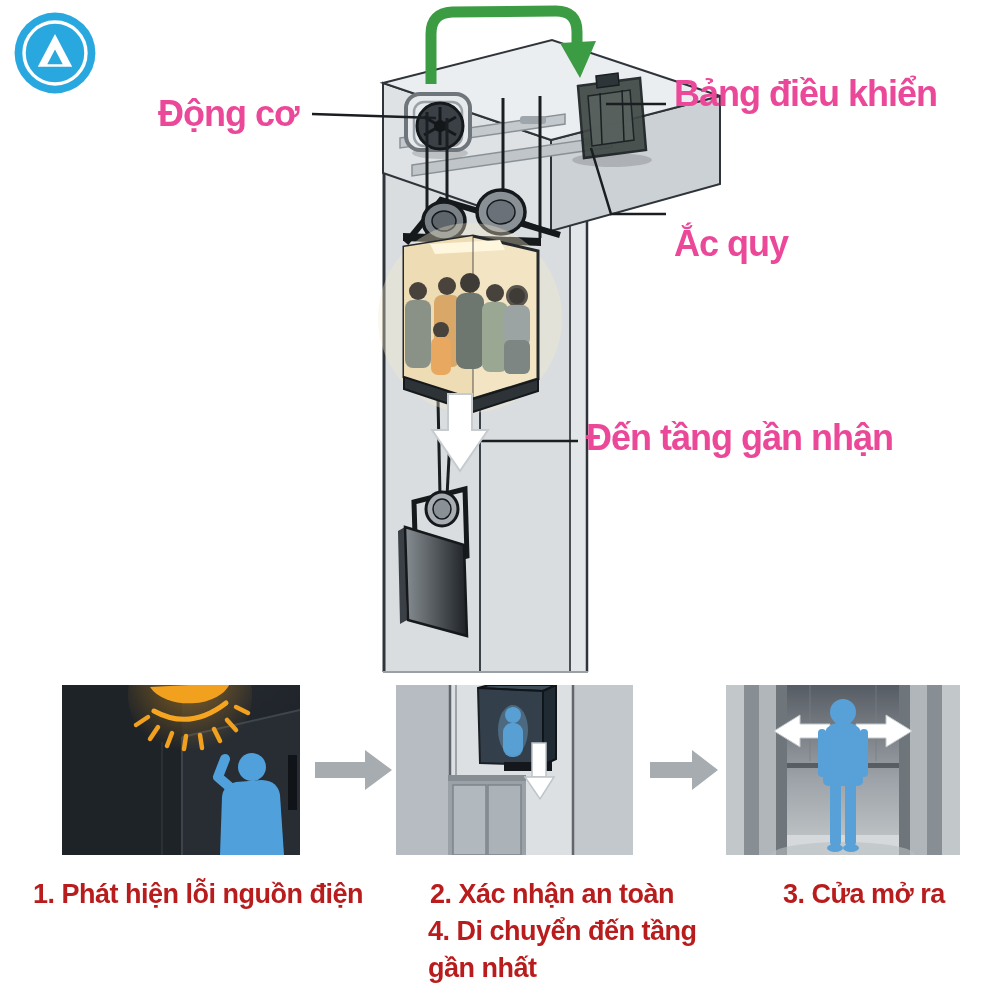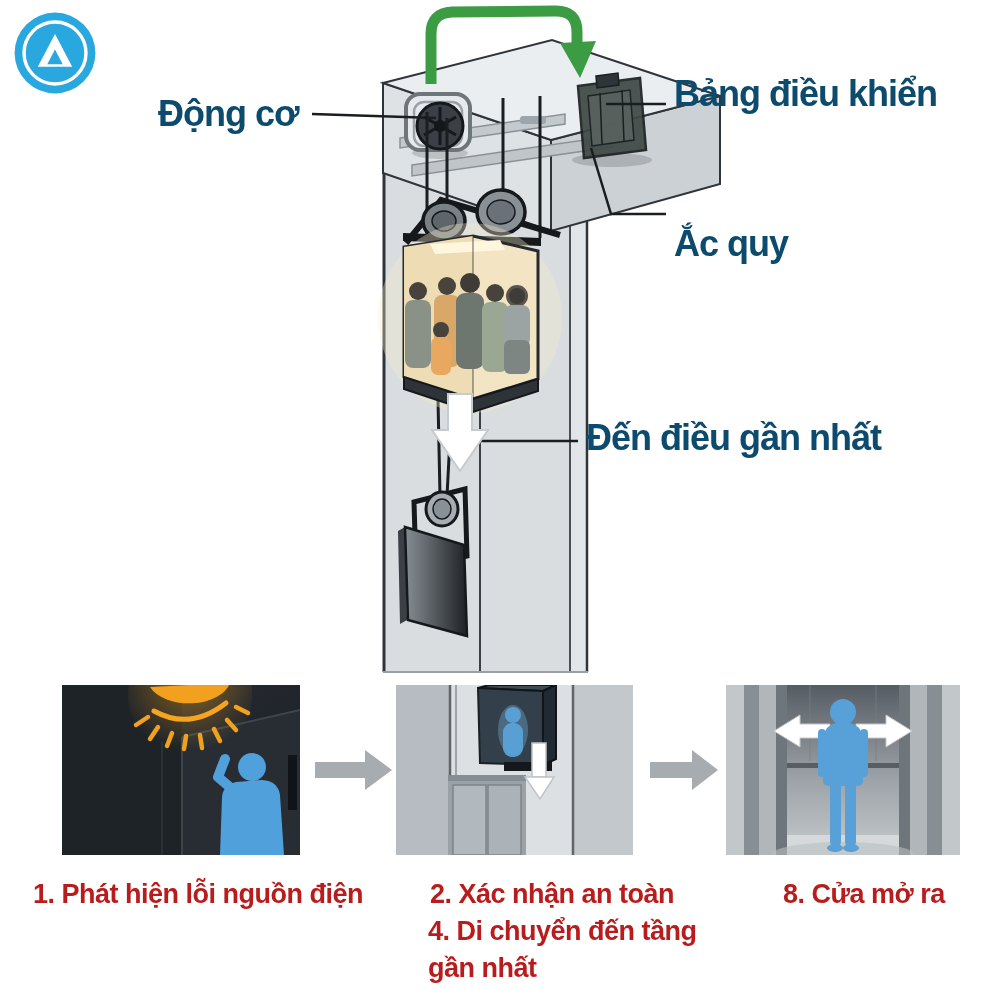--- a/index.html
+++ b/index.html
@@ -1,19 +1,19 @@
 <!DOCTYPE html>
 <html><head>
 <meta charset="utf-8">
 <style>
   html,body{margin:0;padding:0;background:#fff;}
   .canvas{position:relative;width:1000px;height:1000px;background:#fff;overflow:hidden;
           font-family:"Liberation Sans",sans-serif;}
   .art{position:absolute;left:0;top:0;}
-  .lbl{position:absolute;font-weight:bold;color:#0c4a6e;letter-spacing:-1px;
+  .lbl{position:absolute;font-weight:bold;color:#ec4899;letter-spacing:-1px;
        font-size:36px;line-height:1.12;white-space:nowrap;}
   .cap{position:absolute;font-weight:bold;color:#b91c1c;letter-spacing:-0.5px;
        font-size:27px;line-height:1.38;}
   .logo{position:absolute;left:12px;top:10px;width:86px;height:86px;}
 </style>
 </head>
 <body>
 
 <div class="canvas">
 
@@ -257,19 +257,19 @@
 
     <g fill="#A7ACB0">
       <polygon points="315,762 365,762 365,750 392,770 365,790 365,778 315,778"></polygon>
       <polygon points="650,762 692,762 692,750 718,770 692,790 692,778 650,778"></polygon>
     </g>
   </svg>
 
   <div class="lbl" style="left:158px;top:94px;">Động cơ</div>
   <div class="lbl" style="left:674px;top:74px;">Bảng điều khiển</div>
   <div class="lbl" style="left:674px;top:192px;margin-top:32px;">Ắc quy</div>
-  <div class="lbl" style="left:586px;top:418px;">Đến điều gần nhất</div>
+  <div class="lbl" style="left:586px;top:418px;">Đến tầng gần nhận</div>
 
   <div class="cap" style="left:33px;top:876px;">1. Phát hiện lỗi nguồn điện</div>
   <div class="cap" style="left:430px;top:876px;">2. Xác nhận an toàn</div>
   <div class="cap" style="left:428px;top:913px;width:320px;">4. Di chuyển đến tầng gần nhất</div>
-  <div class="cap" style="left:783px;top:876px;">8. Cửa mở ra</div>
+  <div class="cap" style="left:783px;top:876px;">3. Cửa mở ra</div>
 </div>
 
 </body></html>

